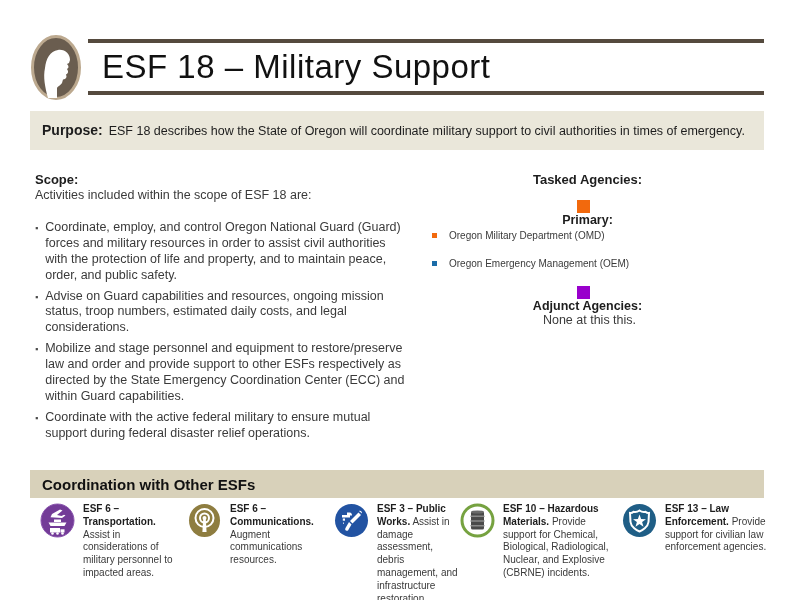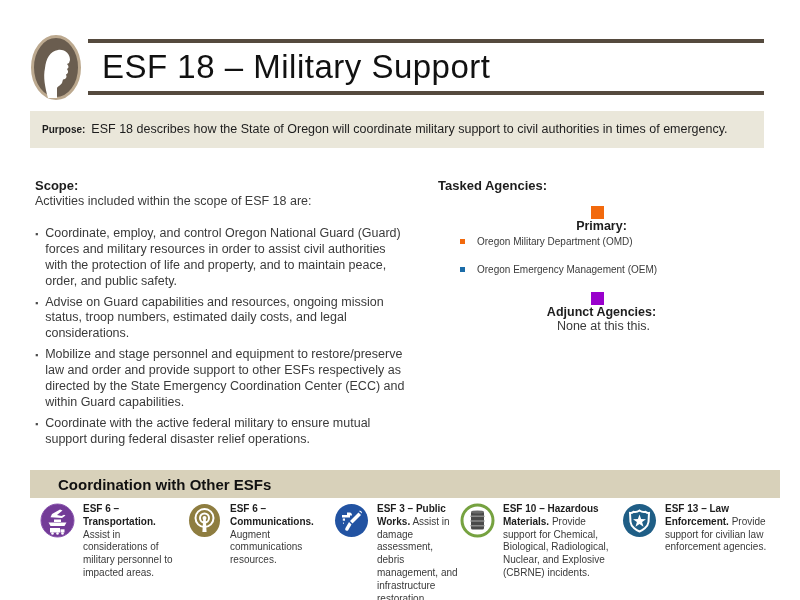--- a/index.html
+++ b/index.html
@@ -15,46 +15,46 @@
     border-top:4px solid #554a3e; border-bottom:4px solid #554a3e;
     display:flex; align-items:center;
   }
   .title-text { font-size:33px; color:#111; padding-left:14px; letter-spacing:0.5px; }
 
   
   .purpose-box {
     position:absolute; left:30px; top:111px; width:710px; background:#eae7da;
     padding:11px 12px 12px 12px; font-size:12.5px; color:#1d1d1d;
   }
-  .purpose-label { font-weight:bold; font-size:10px; margin-right:6px; }
-
-  
-  .columns { position:absolute; left:35px; top:178px; width:730px; display:flex;gap:28px; }
+  .purpose-label { font-weight:bold; font-size:14px; margin-right:6px; }
+
+  
+  .columns { position:absolute; left:35px; top:172px; width:730px; display:flex; }
   .scope-col { width:375px; }
   .agencies-col { flex:1; padding-left:0px; }
 
   .section-heading { font-weight:bold; font-size:13px; color:#1d1d1d; }
   .scope-intro { font-size:12.5px; margin-top:1px; }
   .scope-bullets { margin-top:18px; }
   .bullet-row { display:flex; margin-bottom:5px; font-size:12.5px; line-height:1.27; }
   .bullet-marker { color:#4a4a4a; font-size:9px; line-height:16px; margin-right:7px; flex:none; }
 
-  .agencies-col .section-heading { margin-bottom:13px; }
+  .agencies-col .section-heading { margin-bottom:13px;text-align:center; }
   .agency-group { margin-bottom:17px; }
   .agency-header { display:flex; align-items:center; font-size:12.5px;flex-direction:column; }
   .agency-square { width:13px; height:13px; flex:none; margin-right:9px; }
   .agency-label { font-weight:bold; color:#1d1d1d; }
   .agency-suffix { margin-left:4px; }
   .agency-item { display:flex; align-items:center; font-size:10px; margin:3px 0 0 22px; }
   .mini-square { width:5px; height:5px; flex:none; margin-right:12px; }
 
   
   .coord-bar {
     position:absolute; left:30px; top:470px; width:722px; height:28px;
-    background:#d8d1ba; display:flex; align-items:center; padding-left:28px;
+    background:#d8d1ba; display:flex; align-items:center; padding-left:12px;
     font-weight:bold; font-size:15px; color:#111;
   }
   .esf-row { position:absolute; left:40px; top:503px; width:740px; display:flex; }
   .esf-item { display:flex; }
   .esf-item .icon-wrap { width:35px; height:35px; flex:none; margin-right:8px; }
   .esf-text { font-size:10px; line-height:1.28; color:#3a3a3a; }
   .esf-title { font-weight:bold; color:#1d1d1d; }
   .w1 { width:147px; } .w2 { width:147px; } .w3 { width:126px; } .w4 { width:162px; } .w5 { width:150px; }
   .t1 { width:100px; } .t2 { width:102px; } .t3 { width:82px; } .t4 { width:117px; } .t5 { width:105px; }
 </style>

